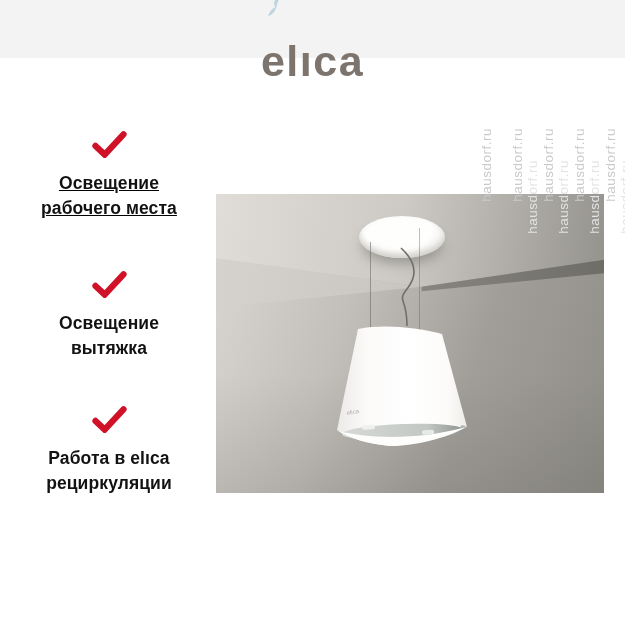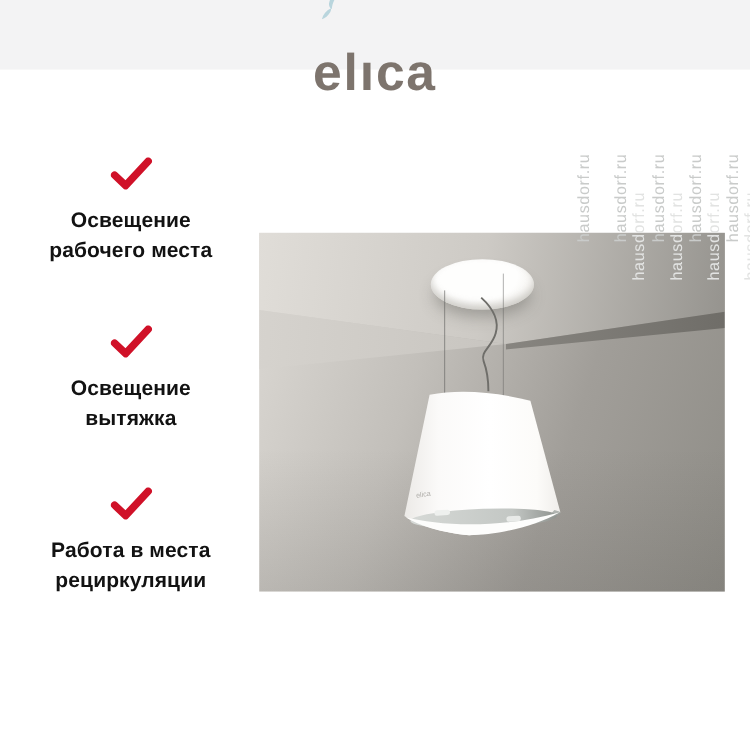--- a/index.html
+++ b/index.html
@@ -22,21 +22,21 @@
   .logo-word {
     font-size:43px; font-weight:700; letter-spacing:1.5px;
     color:var(--logo-word-color,#7d746d); line-height:1;
   }
 
   
   .feature {
     position:absolute; left:20px; width:178px;
     display:flex; flex-direction:column; align-items:center; text-align:center;
   }
-  .feature.f1 { top:131px; }
+  .feature.f1 { top:131px;text-decoration:underline; }
   .feature.f2 { top:271px; }
   .feature.f3 { top:406px; }
   .check { width:35px; height:27px; color:var(--check-color,#d01128); margin-bottom:13px; }
   .feature-label {
     font-size:17.5px; font-weight:700; line-height:1.42;
     color:var(--feature-text,#121212); letter-spacing:0.1px;
   }
 
   
   .photo {
@@ -110,21 +110,21 @@
   <svg class="check" viewBox="0 0 36 28" fill="none">
     <path d="M3.5 15.5 L13 24.5 L32.5 3.5" stroke="currentColor" stroke-width="6.5" stroke-linecap="round" stroke-linejoin="miter"></path>
   </svg>
   <div class="feature-label">Освещение вытяжка</div>
 </div>
 
 <div class="feature f3">
   <svg class="check" viewBox="0 0 36 28" fill="none">
     <path d="M3.5 15.5 L13 24.5 L32.5 3.5" stroke="currentColor" stroke-width="6.5" stroke-linecap="round" stroke-linejoin="miter"></path>
   </svg>
-  <div class="feature-label">Работа в места рециркуляции</div>
+  <div class="feature-label">Работа в elıca рециркуляции</div>
 </div>
 
 <div class="photo">
   <div class="ceiling-main"></div>
   <div class="ceiling-wedge"></div>
   <div class="junction-stripe"></div>
   <div class="bottom-shade"></div>
   <div class="rose"></div>
   <div class="wire wire-left"></div>
   <div class="wire wire-right"></div>

